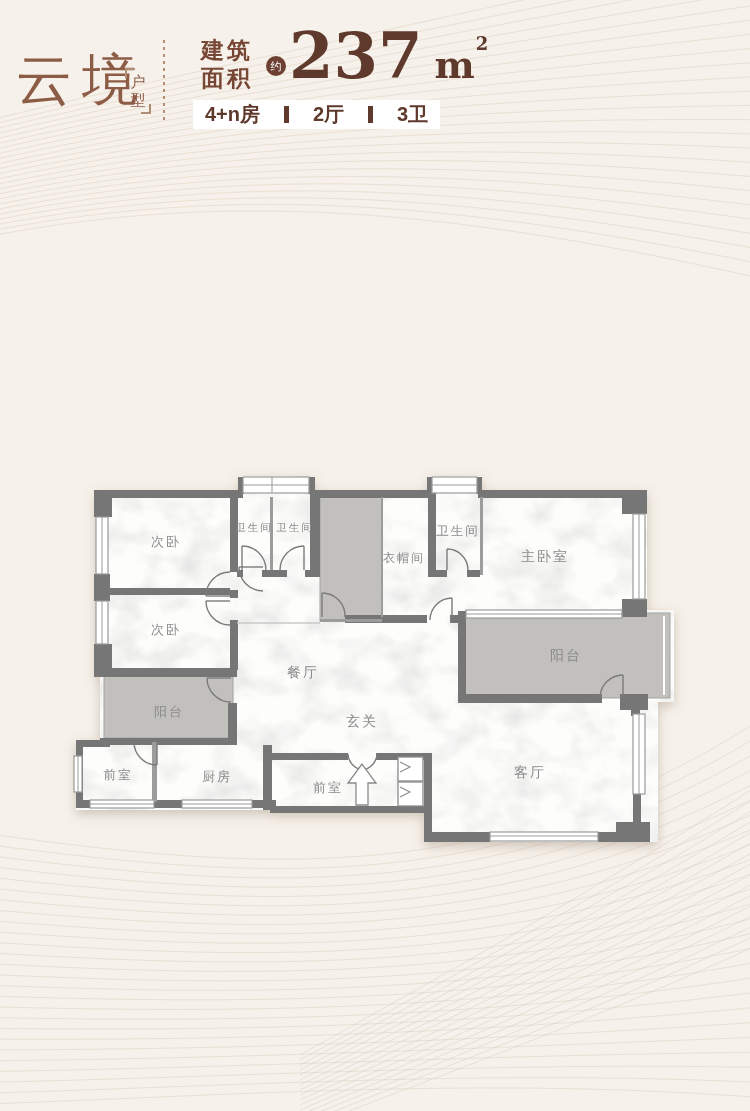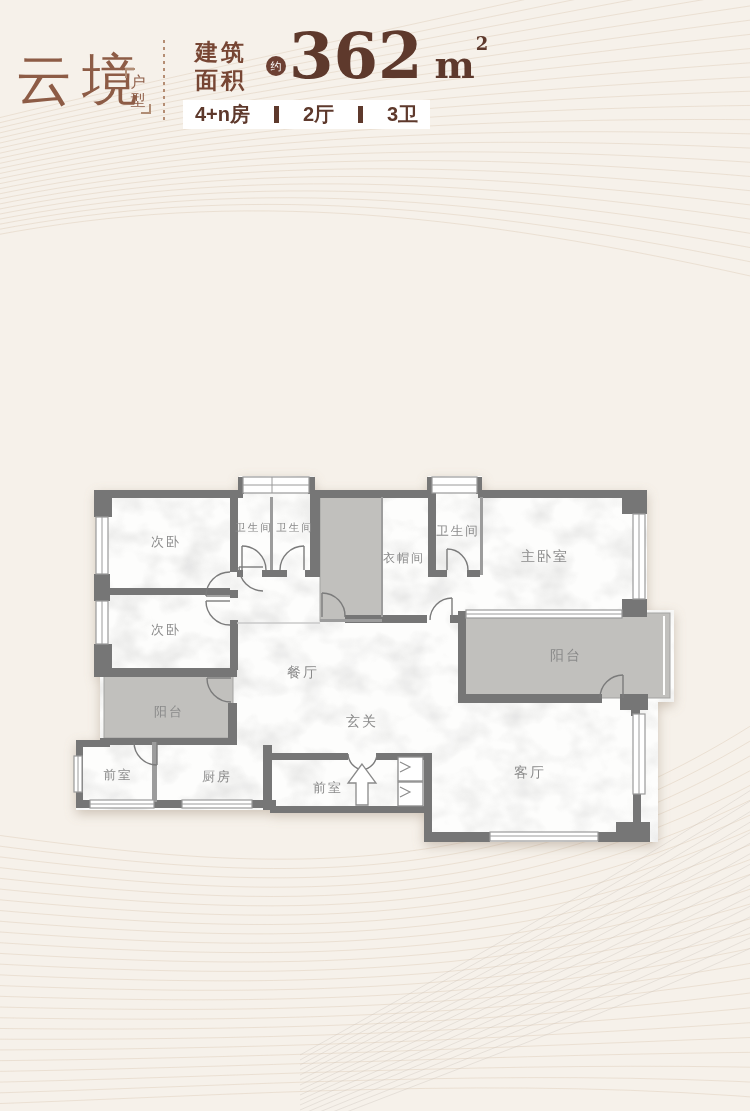--- a/index.html
+++ b/index.html
@@ -30,36 +30,36 @@
   .title-tag::before{content:"";position:absolute;left:-1px;top:0;width:8px;height:8px;
     border-top:2px solid #b08d75;border-left:2px solid #b08d75;}
   .title-tag::after{content:"";position:absolute;right:-1px;bottom:0;width:8px;height:8px;
     border-bottom:2px solid #b08d75;border-right:2px solid #b08d75;}
   .v-divider{
     position:absolute;left:163px;top:40px;width:2px;height:82px;
     background-image:repeating-linear-gradient(to bottom,#a97c5f 0 3px,transparent 3px 7px);
     opacity:.85;
   }
   .area-label{
-    position:absolute;left:195px;top:38px;font-size:23px;font-weight:bold;
-    color:var(--label-brown);letter-spacing:3px;line-height:28px;
+    position:absolute;left:201px;top:38px;font-size:23px;font-weight:bold;
+    color:var(--label-brown);letter-spacing:3px;line-height:28px;font-family:Liberation Mono, monospace;
   }
   .approx-badge{
     position:absolute;left:266px;top:56px;width:20px;height:20px;border-radius:50%;
     background:var(--badge-brown);color:#fff;font-size:11px;line-height:20px;text-align:center;
   }
   .area-value-row{
     position:absolute;left:289px;top:22px;display:flex;align-items:baseline;
     font-family:"DejaVu Serif", serif;color:var(--dark-brown);
   }
   .area-value{font-size:64px;font-weight:800;letter-spacing:0px;line-height:1.05;}
   .area-unit{font-size:38px;font-weight:800;margin-left:12px;position:relative;}
   .area-unit sup{font-size:18px;font-weight:800;vertical-align:28px;margin-left:1px;}
   .specs{
-    position:absolute;left:183px;top:100px;width:247px;height:29px;background:#fff;
+    position:absolute;left:193px;top:100px;width:247px;height:29px;background:#fff;
     display:flex;align-items:center;justify-content:space-around;
     font-size:20px;font-weight:bold;color:var(--dark-brown);
   }
   .spec-sep{width:5px;height:17px;background:var(--dark-brown);}
 
   
   #plan{position:absolute;left:0;top:0;width:750px;height:1111px;}
   .roombase{fill:#fdfdfc;}
   .wall{fill:var(--wall-gray);}
   .thinwall{fill:var(--thin-gray);}
@@ -148,21 +148,21 @@
 <div class="header">
   <div class="title-cn">云境</div>
   <div class="title-tag">户型</div>
   <div class="v-divider"></div>
   <div class="area-label">
     <div>建筑</div>
     <div>面积</div>
   </div>
   <div class="approx-badge">约</div>
   <div class="area-value-row">
-    <span class="area-value">362</span>
+    <span class="area-value">237</span>
     <span class="area-unit"><span>m</span><sup>2</sup></span>
   </div>
   <div class="specs">
     <span>4+n房</span>
     <span class="spec-sep"></span>
     <span>2厅</span>
     <span class="spec-sep"></span>
     <span>3卫</span>
   </div>
 </div>

